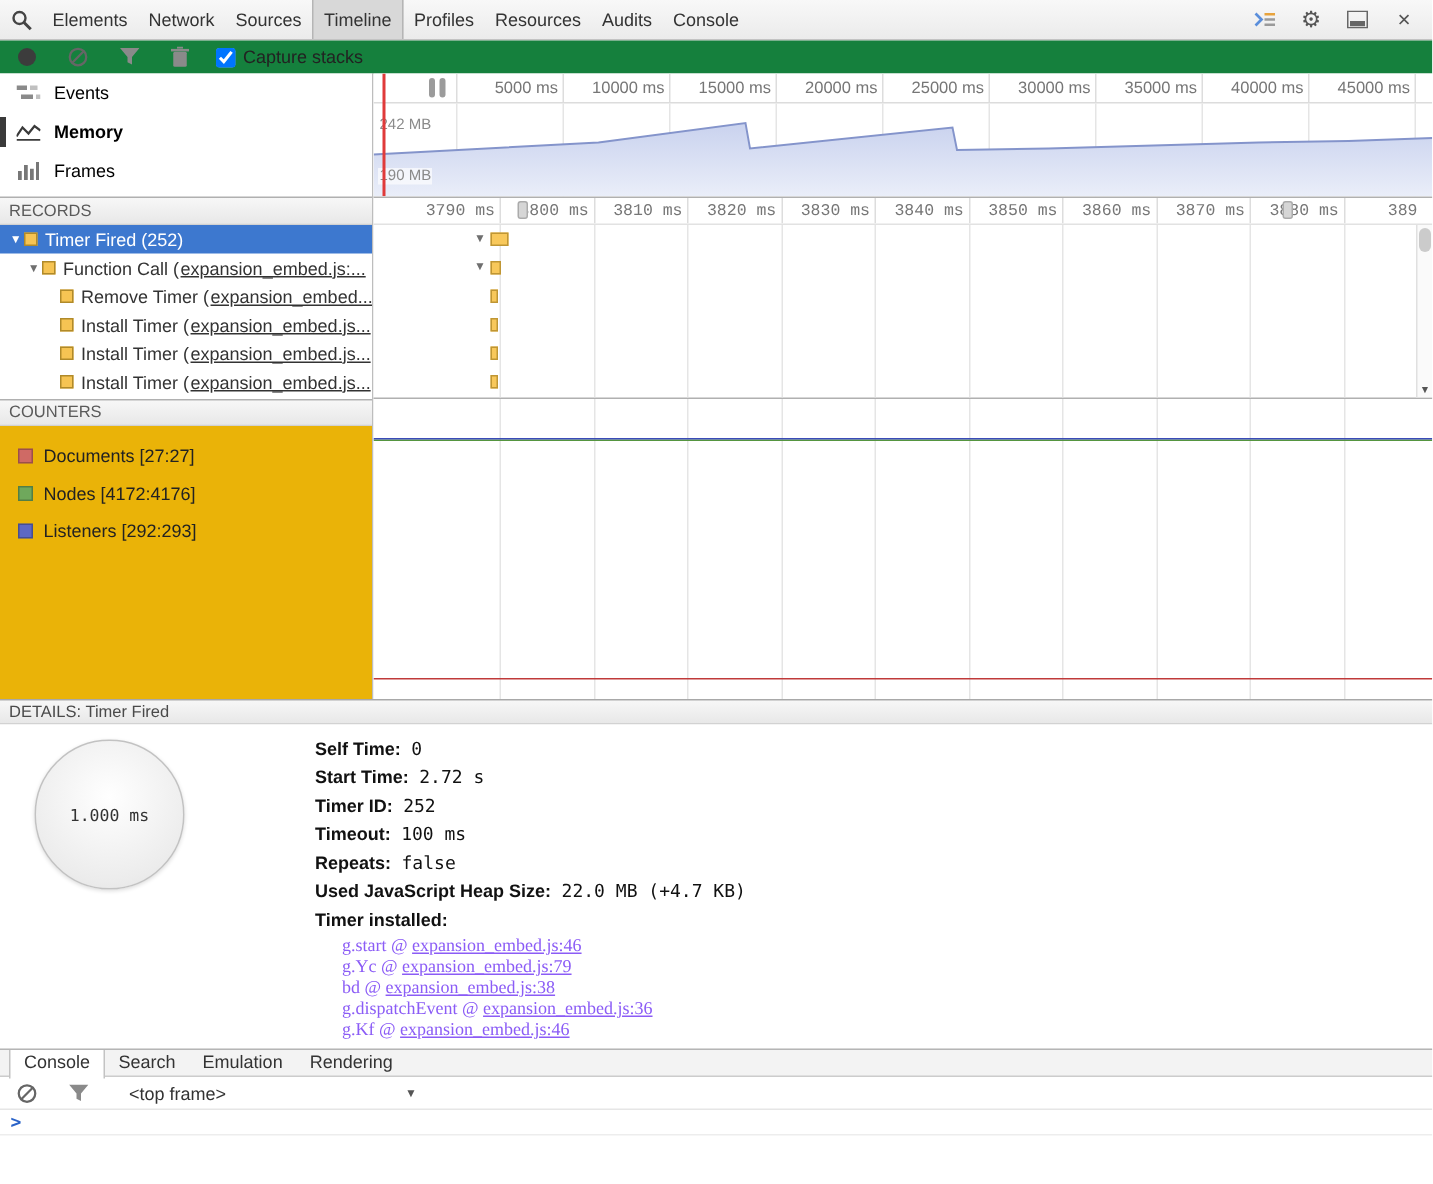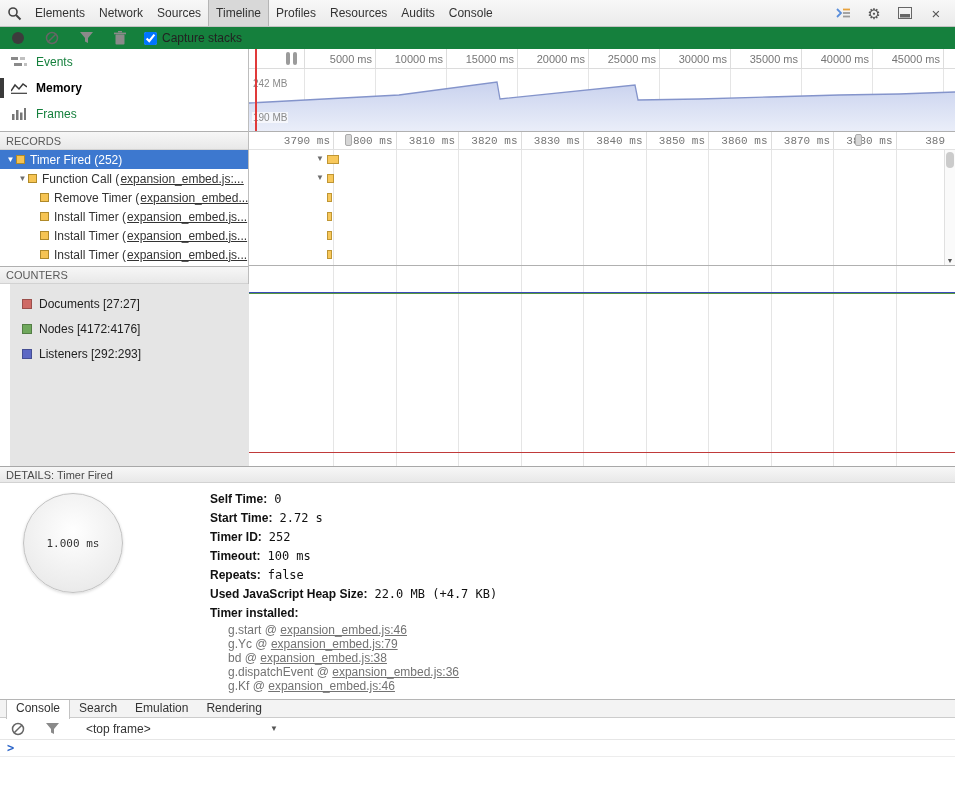--- a/index.html
+++ b/index.html
@@ -20,21 +20,21 @@
 
   
   #capture-toolbar{position:absolute;top:27px;left:0;width:955px;height:22px;background:#15803d;display:flex;align-items:center;gap:18px;padding-left:10px;}
   .ct-icon{display:flex;align-items:center;justify-content:center;width:16px;height:16px;}
   #record-circle{width:12px;height:12px;border-radius:50%;background:#3c3c3c;display:block;}
   #capture-group{display:flex;align-items:center;gap:5px;margin-left:-2px;}
   #capture-checkbox{width:13px;height:13px;}
 
   
   #modes{position:absolute;top:49px;left:0;width:248px;height:82px;background:#fff;}
-  .mode{position:relative;height:26px;display:flex;align-items:center;padding-left:10px;gap:9px;color:#15803d;}
+  .mode{position:relative;height:26px;display:flex;align-items:center;padding-left:10px;gap:9px;color:#000000;}
   .mode-icon{width:17px;height:13px;display:flex;align-items:center;justify-content:center;}
   .mode.selected{color:#000;font-weight:bold;}
   .mode.selected::before{content:"";position:absolute;left:0;top:3px;bottom:3px;width:4px;background:#3a3a3a;}
   #v-divider{position:absolute;left:248px;top:49px;width:1px;height:417px;background:#bdbdbd;}
 
   
   #overview{position:absolute;left:249px;top:49px;width:706px;height:82px;background:#fff;overflow:hidden;}
   #ov-ruler{position:absolute;top:0;left:0;width:706px;height:20px;border-bottom:1px solid #dcdcdc;display:flex;overflow:hidden;}
   .ov-cell{height:100%;border-right:1px solid #ddd;display:flex;align-items:center;justify-content:flex-end;padding-right:3px;flex:none;}
   .tick-label{font-size:11px;color:#767676;white-space:nowrap;}
@@ -67,42 +67,42 @@
   #rec-grid{position:absolute;top:150px;left:249px;width:706px;height:116px;background:#fff;border-bottom:1px solid #b0b0b0;overflow:hidden;}
   #rec-grid-lines{position:absolute;top:0;left:0;width:706px;height:115px;display:flex;}
   .tl-arrow{position:absolute;font-size:8px;color:#6f6f6f;width:10px;text-align:center;}
   .tl-bar{position:absolute;height:9px;background:#f8c85b;border:1px solid #bf9634;}
   #rec-scrollbar{position:absolute;top:0;right:0;width:11px;height:115px;background:#fafafa;border-left:1px solid #e0e0e0;}
   #rec-scroll-thumb{position:absolute;top:2px;left:1px;width:8px;height:16px;border-radius:4px;background:#cbcbcb;}
   #rec-scroll-down{position:absolute;bottom:1px;left:0;width:10px;text-align:center;font-size:7px;color:#555;}
 
   
   #counters-header{top:266px;height:18px;}
-  #counters-side{position:absolute;top:284px;left:0;width:248px;height:182px;background:#e5e5e5;padding-top:7px;margin-left:10px;}
+  #counters-side{position:absolute;top:284px;left:0;width:248px;height:182px;background:#eab308;padding-top:7px;}
   .counter-item{height:25px;display:flex;align-items:center;padding-left:12px;gap:7px;color:#222;}
   .counter-swatch{width:10px;height:10px;border:1px solid rgba(0,0,0,.25);flex:none;}
   #counters-chart{position:absolute;top:266px;left:249px;width:706px;height:200px;background:#fff;overflow:hidden;}
   #counters-grid{position:absolute;top:0;left:0;width:706px;height:200px;display:flex;}
   .chart-line{position:absolute;left:0;right:0;height:1px;}
   #line-listeners{top:26px;background:#3b4bb8;}
   #line-nodes{top:27px;background:#55953f;}
   #line-documents{top:186px;background:#c03a3a;}
 
   
   #details-header{position:absolute;top:466px;left:0;width:955px;height:17px;background:linear-gradient(#f7f7f7,#e8e8e8);border-top:1px solid #a8a8a8;border-bottom:1px solid #d2d2d2;font-size:11px;color:#4a4a4a;display:flex;align-items:center;padding-left:6px;}
   #details-body{position:absolute;top:483px;left:0;width:955px;height:216px;background:#fff;}
   #pie{position:absolute;left:23px;top:10px;width:100px;height:100px;border-radius:50%;border:1px solid #c2c2c2;background:radial-gradient(circle at 50% 38%,#ffffff,#ececec 72%,#e0e0e0);box-shadow:0 1px 3px rgba(0,0,0,.15);display:flex;align-items:center;justify-content:center;}
   .pie-label{font-family:"DejaVu Sans Mono",monospace;font-size:11px;color:#333;}
   #detail-fields{position:absolute;left:210px;top:6px;}
   .df-row{height:19px;display:flex;align-items:center;}
   .df-label{font-weight:bold;color:#111;}
   .df-value{font-family:"DejaVu Sans Mono",monospace;font-size:12px;margin-left:7px;color:#111;}
   #timer-installed{height:19px;display:flex;align-items:center;font-weight:bold;color:#111;}
   #stack{margin-left:18px;margin-top:1px;}
-  .stack-line{font-family:Liberation Sans, sans-serif;font-size:12px;line-height:14px;color:#737373;white-space:nowrap;}
+  .stack-line{font-family:Liberation Serif, serif;font-size:12px;line-height:14px;color:#8b5cf6;white-space:nowrap;}
   .stack-link{text-decoration:underline;}
 
   
   #drawer-tabs{position:absolute;top:699px;left:0;width:955px;height:19px;background:#f3f3f3;border-top:1px solid #b5b5b5;border-bottom:1px solid #ccc;display:flex;padding-left:6px;}
   .drawer-tab{height:18px;line-height:17px;padding:0 9px;color:#333;}
   .drawer-tab.selected{background:#fff;border-left:1px solid #c3c3c3;border-right:1px solid #c3c3c3;height:19px;margin-bottom:-1px;position:relative;z-index:2;}
   #drawer-toolbar{position:absolute;top:718px;left:0;width:955px;height:22px;background:#fff;border-bottom:1px solid #e6e6e6;display:flex;align-items:center;padding-left:10px;gap:18px;}
   #frame-select{display:flex;align-items:center;justify-content:space-between;width:192px;margin-left:8px;color:#333;}
   #frame-caret{font-size:8px;color:#555;}
   #console-area{position:absolute;top:740px;left:0;width:955px;height:49px;background:#fff;}

